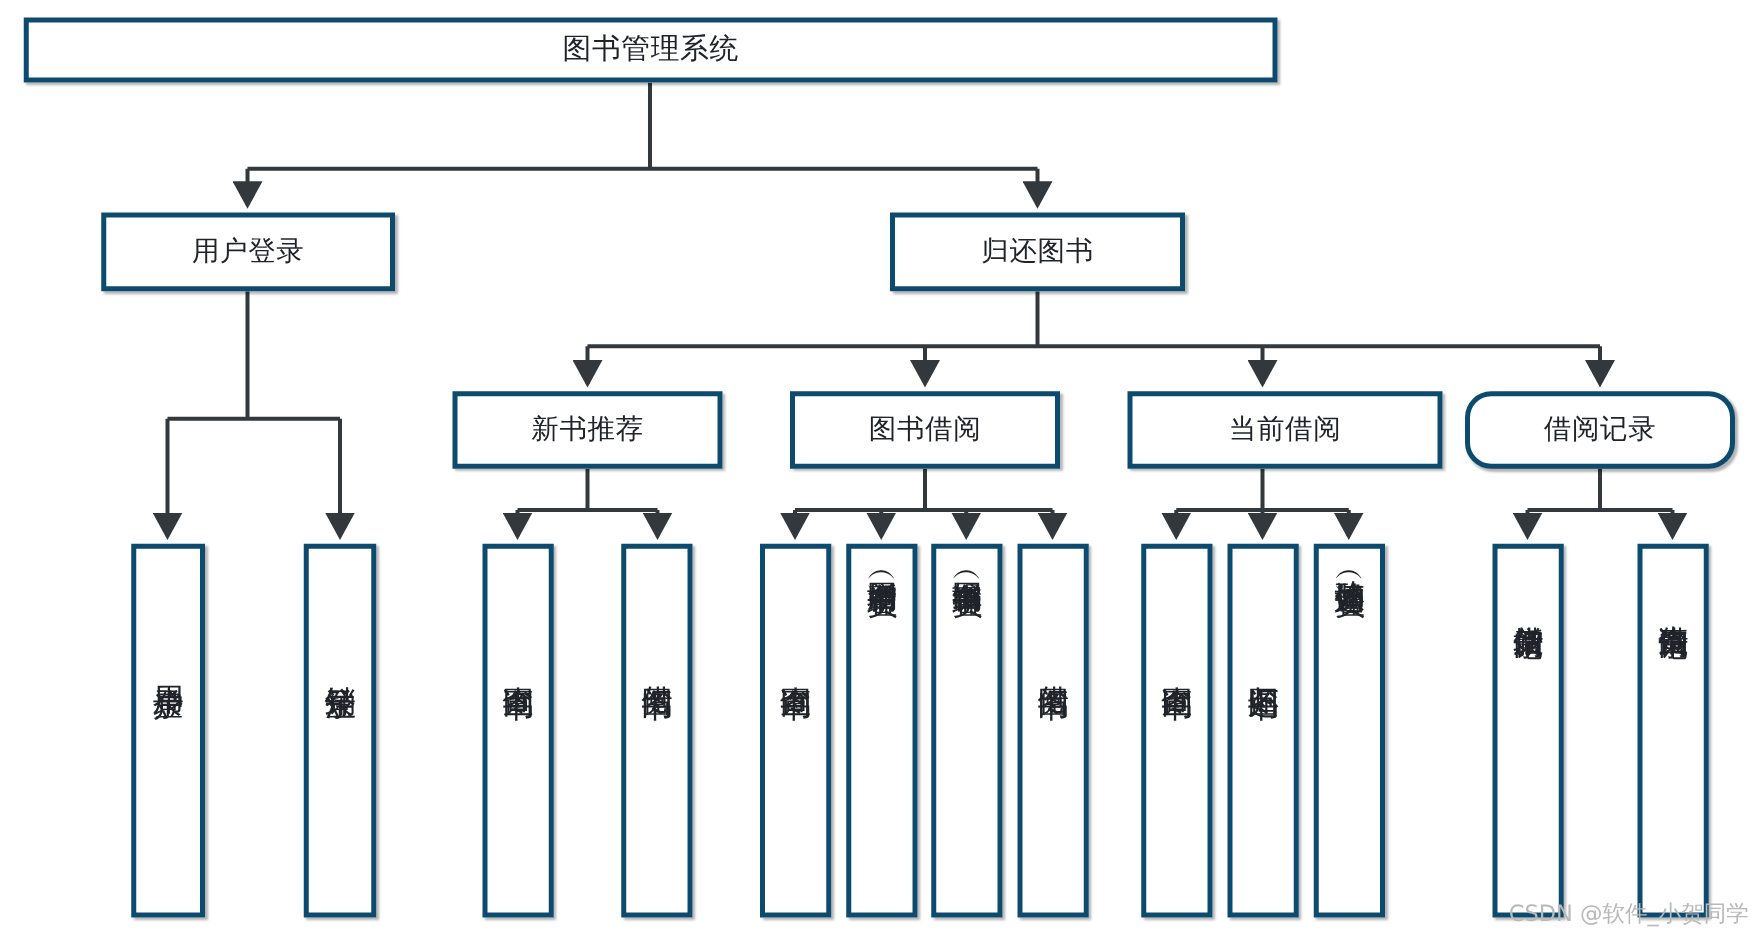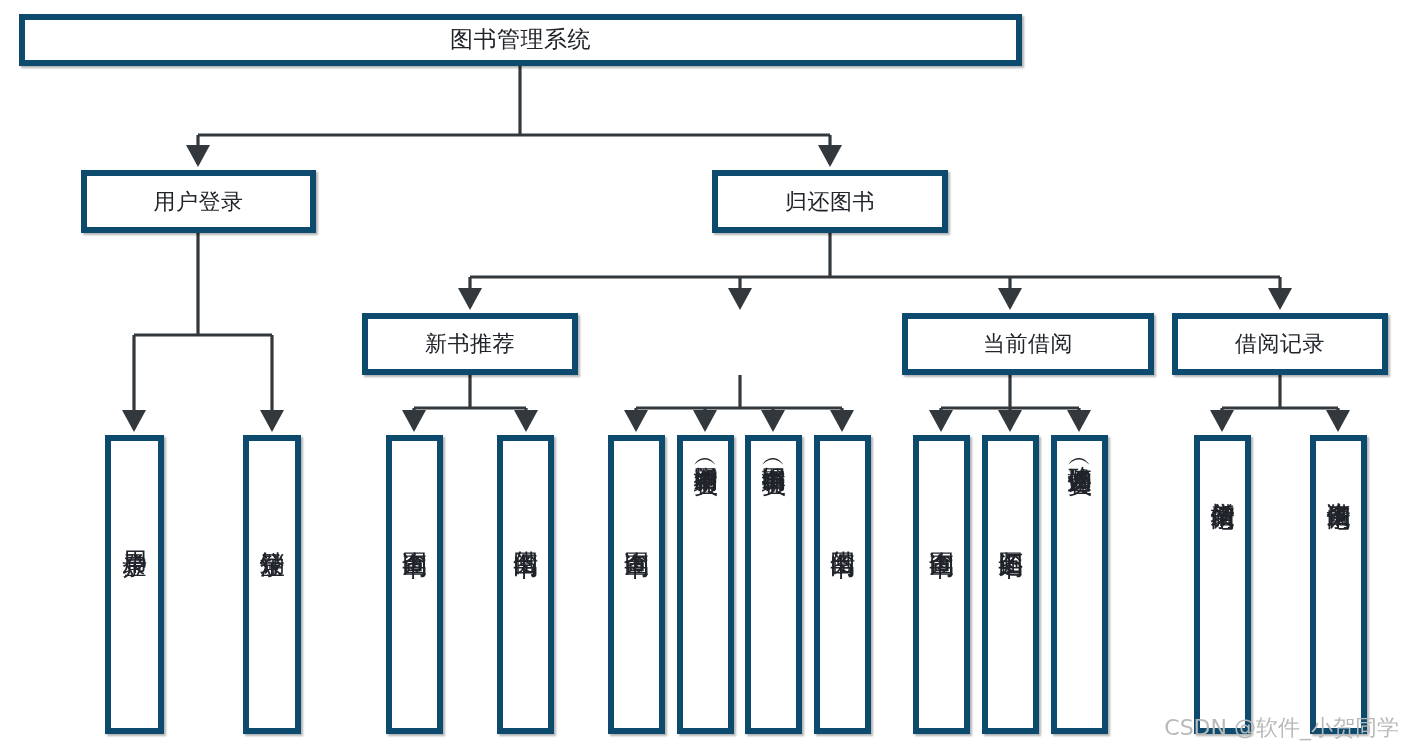--- a/index.html
+++ b/index.html
@@ -26,21 +26,21 @@
     left: 0;
     top: 0;
     width: 1405px;
     height: 747px;
     pointer-events: none;
   }
   .node {
     position: absolute;
     box-sizing: border-box;
     background: #ffffff;
-    border: 6px solid #0c4a6e;
+    border: 4px solid #0c4a6e;
     box-shadow: 2px 2px 2px rgba(0,0,0,0.30);
     display: flex;
     align-items: center;
     justify-content: center;
     text-align: center;
     color: #20242a;
     z-index: 2;
   }
   .node .label {
     display: block;
@@ -65,21 +65,21 @@
     letter-spacing: 1px;
     white-space: nowrap;
   }
   .node.leaf.tall .label {
     font-size: 24px;
   }
   .watermark {
     position: absolute;
     right: 6px;
     bottom: 4px;
-    font-size: 22px;
+    font-size: 18px;
     color: #b9b9b9;
     z-index: 5;
     white-space: nowrap;
     font-family: "DejaVu Sans", "Liberation Sans", sans-serif;
   }
 </style>
 </head>
 <body>
 
 <div id="diagram">
@@ -141,24 +141,27 @@
   <div class="node horiz" style="left:81px; top:170px; width:235px; height:63px;">
     <span class="label">用户登录</span>
   </div>
   <div class="node horiz" style="left:712px; top:170px; width:236px; height:63px;">
     <span class="label">归还图书</span>
   </div>
 
   <div class="node horiz" style="left:362px; top:313px; width:216px; height:62px;">
     <span class="label">新书推荐</span>
   </div>
+  <div class="node horiz" style="left:632px; top:313px; width:216px; height:62px;">
+    <span class="label">图书借阅</span>
+  </div>
   <div class="node horiz" style="left:902px; top:313px; width:252px; height:62px;">
     <span class="label">当前借阅</span>
   </div>
-  <div class="node horiz" style="left:1172px; top:313px; width:216px; height:62px;">
+  <div class="node horiz" style="left:1172px; top:313px; width:216px; height:62px;border-radius:21px;">
     <span class="label">借阅记录</span>
   </div>
 
   <div class="node leaf" style="left:105px; top:435px; width:59px; height:299px; padding-top:90px;">
     <span class="label">用户登录</span>
   </div>
   <div class="node leaf" style="left:243px; top:435px; width:58px; height:299px; padding-top:90px;">
     <span class="label">注销登录</span>
   </div>
 

